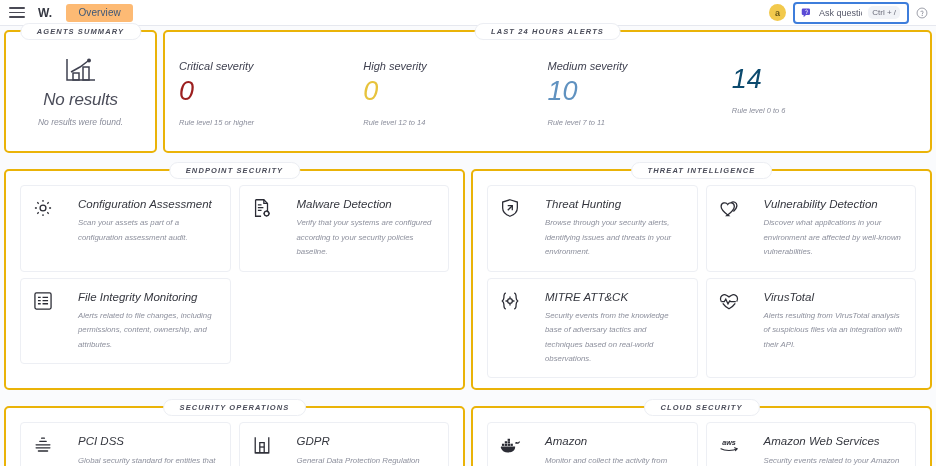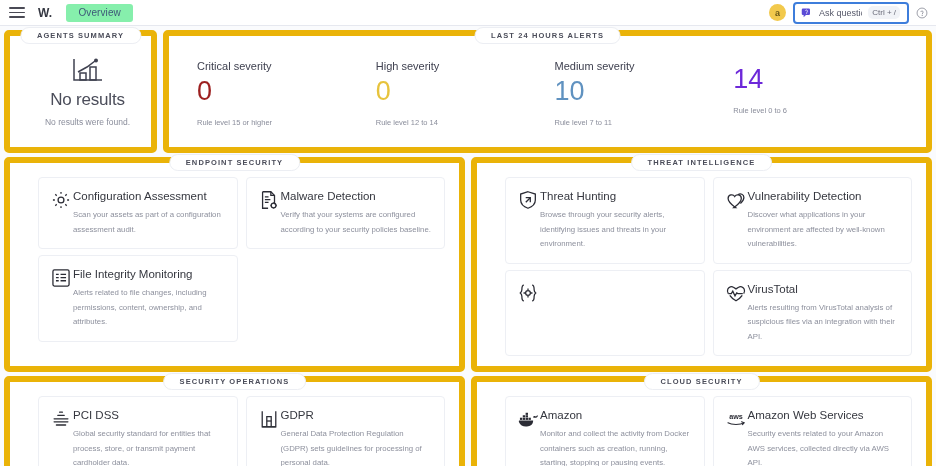--- a/index.html
+++ b/index.html
@@ -26,21 +26,21 @@
     display: flex; flex-direction: column; justify-content: center;
     gap: 3px; cursor: pointer; margin-left: 3px;
   }
   .hamburger span { display: block; height: 1.6px; background: #4a4a55; border-radius: 1px; }
   .brand {
     font-size: 12px; font-weight: 700; color: #343741;
     margin-left: 13px; letter-spacing: .2px;
   }
   .crumb {
     margin-left: 14px;
-    background: #86efac;
+    background: #fdba74;
     color: #3d5878;
     font-size: 10px;
     padding: 3px 12px 4px 12px;
     border-radius: 3px;
     letter-spacing: .1px;
   }
   .nav-right {
     margin-left: auto;
     display: flex; align-items: center; gap: 7px;
     padding-right: 2px;
@@ -79,29 +79,30 @@
   }
   .help-icon {
     width: 12px; height: 12px; color: #6a6c7a;
     flex: 0 0 12px;
   }
 
   
   .page { padding: 4px 4px 0 4px; }
 
   .row { display: flex; gap: 6px; align-items: stretch; }
-  .row + .row { margin-top: 4px; }
+  .row + .row { margin-top: 16px; }
 
   
   .panel {
     position: relative;
     background: #fff;
-    border: 6px solid #eab308;
+    border: 2px solid #eab308;
     border-radius: 5px;
-    padding: 12px 14px 12px 28px;
+    padding: 12px 14px 12px 14px;
+    font-style: italic;
   }
   .panel-title {
     position: absolute;
     top: -9px; left: 50%;
     transform: translateX(-50%);
     background: #fff;
     border: 1px solid #eceef3;
     border-radius: 10px;
     font-size: 7.5px;
     font-weight: 700;
@@ -152,21 +153,21 @@
     margin-top: 2px;
   }
   .card {
     flex: 1 1 calc(50% - 4px);
     min-width: 0;
     border: 1px solid #edeff4;
     border-radius: 4px;
     background: #fff;
     padding: 10px 11px 11px 11px;
     display: flex;
-    gap: 1px;
+    gap: 24px;
   }
   .card-icon { flex: 0 0 22px; width: 22px; height: 22px; margin-top: 1px; color: #0f172a; }
   .card-icon svg { display: block; width: 22px; height: 22px; }
   .card-body { min-width: 0; }
   .card-title {
     font-size: 11.5px; color: #35373f; font-weight: 400;
     line-height: 1.5;
   }
   .card-desc {
     font-size: 7.8px; color: #8d909d; line-height: 1.85;
@@ -245,21 +246,21 @@
           <div class="sev-sub">Rule level 12 to 14</div>
         </div>
 
         <div class="sev">
           <div class="sev-title">Medium severity</div>
           <div class="sev-count" style="color:#6092c0">10</div>
           <div class="sev-sub">Rule level 7 to 11</div>
         </div>
 
         <div class="sev">
-          <div class="sev-count" style="color:#6d28d9">14</div>
+          <div class="sev-count" style="color:#0c4a6e">14</div>
           <div class="sev-sub">Rule level 0 to 6</div>
         </div>
 
       </div>
     </div>
   </div>
 
   <div class="row">
 
     <div class="panel group g-endpoint">
@@ -346,20 +347,24 @@
 
         <div class="card">
           <span class="card-icon">
             <svg viewBox="0 0 24 24" fill="none" stroke="#2b2c35" stroke-width="1.4">
               <path d="M7.5 3.3 C5.3 3.3 5.3 7 5.3 8.5 5.3 10.5 3.6 12 3.6 12 s1.7 1.5 1.7 3.5 c0 1.5 0 5.2 2.2 5.2"></path>
               <path d="M16.5 3.3 c2.2 0 2.2 3.7 2.2 5.2 0 2 1.7 3.5 1.7 3.5 s-1.7 1.5 -1.7 3.5 c0 1.5 0 5.2 -2.2 5.2"></path>
               <circle cx="12" cy="12" r="2.6"></circle>
               <path d="M12 7.1v1.7M12 15.2v1.7M7.1 12h1.7M15.2 12h1.7"></path>
             </svg>
           </span>
+          <div class="card-body">
+            <div class="card-title">MITRE ATT&amp;CK</div>
+            <div class="card-desc">Security events from the knowledge base of adversary tactics and techniques based on real-world observations.</div>
+          </div>
         </div>
 
         <div class="card">
           <span class="card-icon">
             <svg viewBox="0 0 24 24" fill="none" stroke="#2b2c35" stroke-width="1.4">
               <path d="M20.4 12.6 c1 -1.4 1.3 -3.2 .5 -4.9 -1.1 -2.4 -4 -3.3 -6.1 -1.9 L12 7.5 9.2 5.8 C7.1 4.4 4.2 5.3 3.1 7.7 c-.8 1.7 -.5 3.5 .5 4.9"></path>
               <path d="M3.6 12.6 h3.3 l1.6 -2.6 2.4 5.2 1.9 -3.4 1.2 .8 h5.4"></path>
               <path d="M5.2 14.6 c1.5 2.4 4.2 4.3 6.8 5.8 2.6 -1.5 5.3 -3.4 6.8 -5.8"></path>
             </svg>
           </span>

